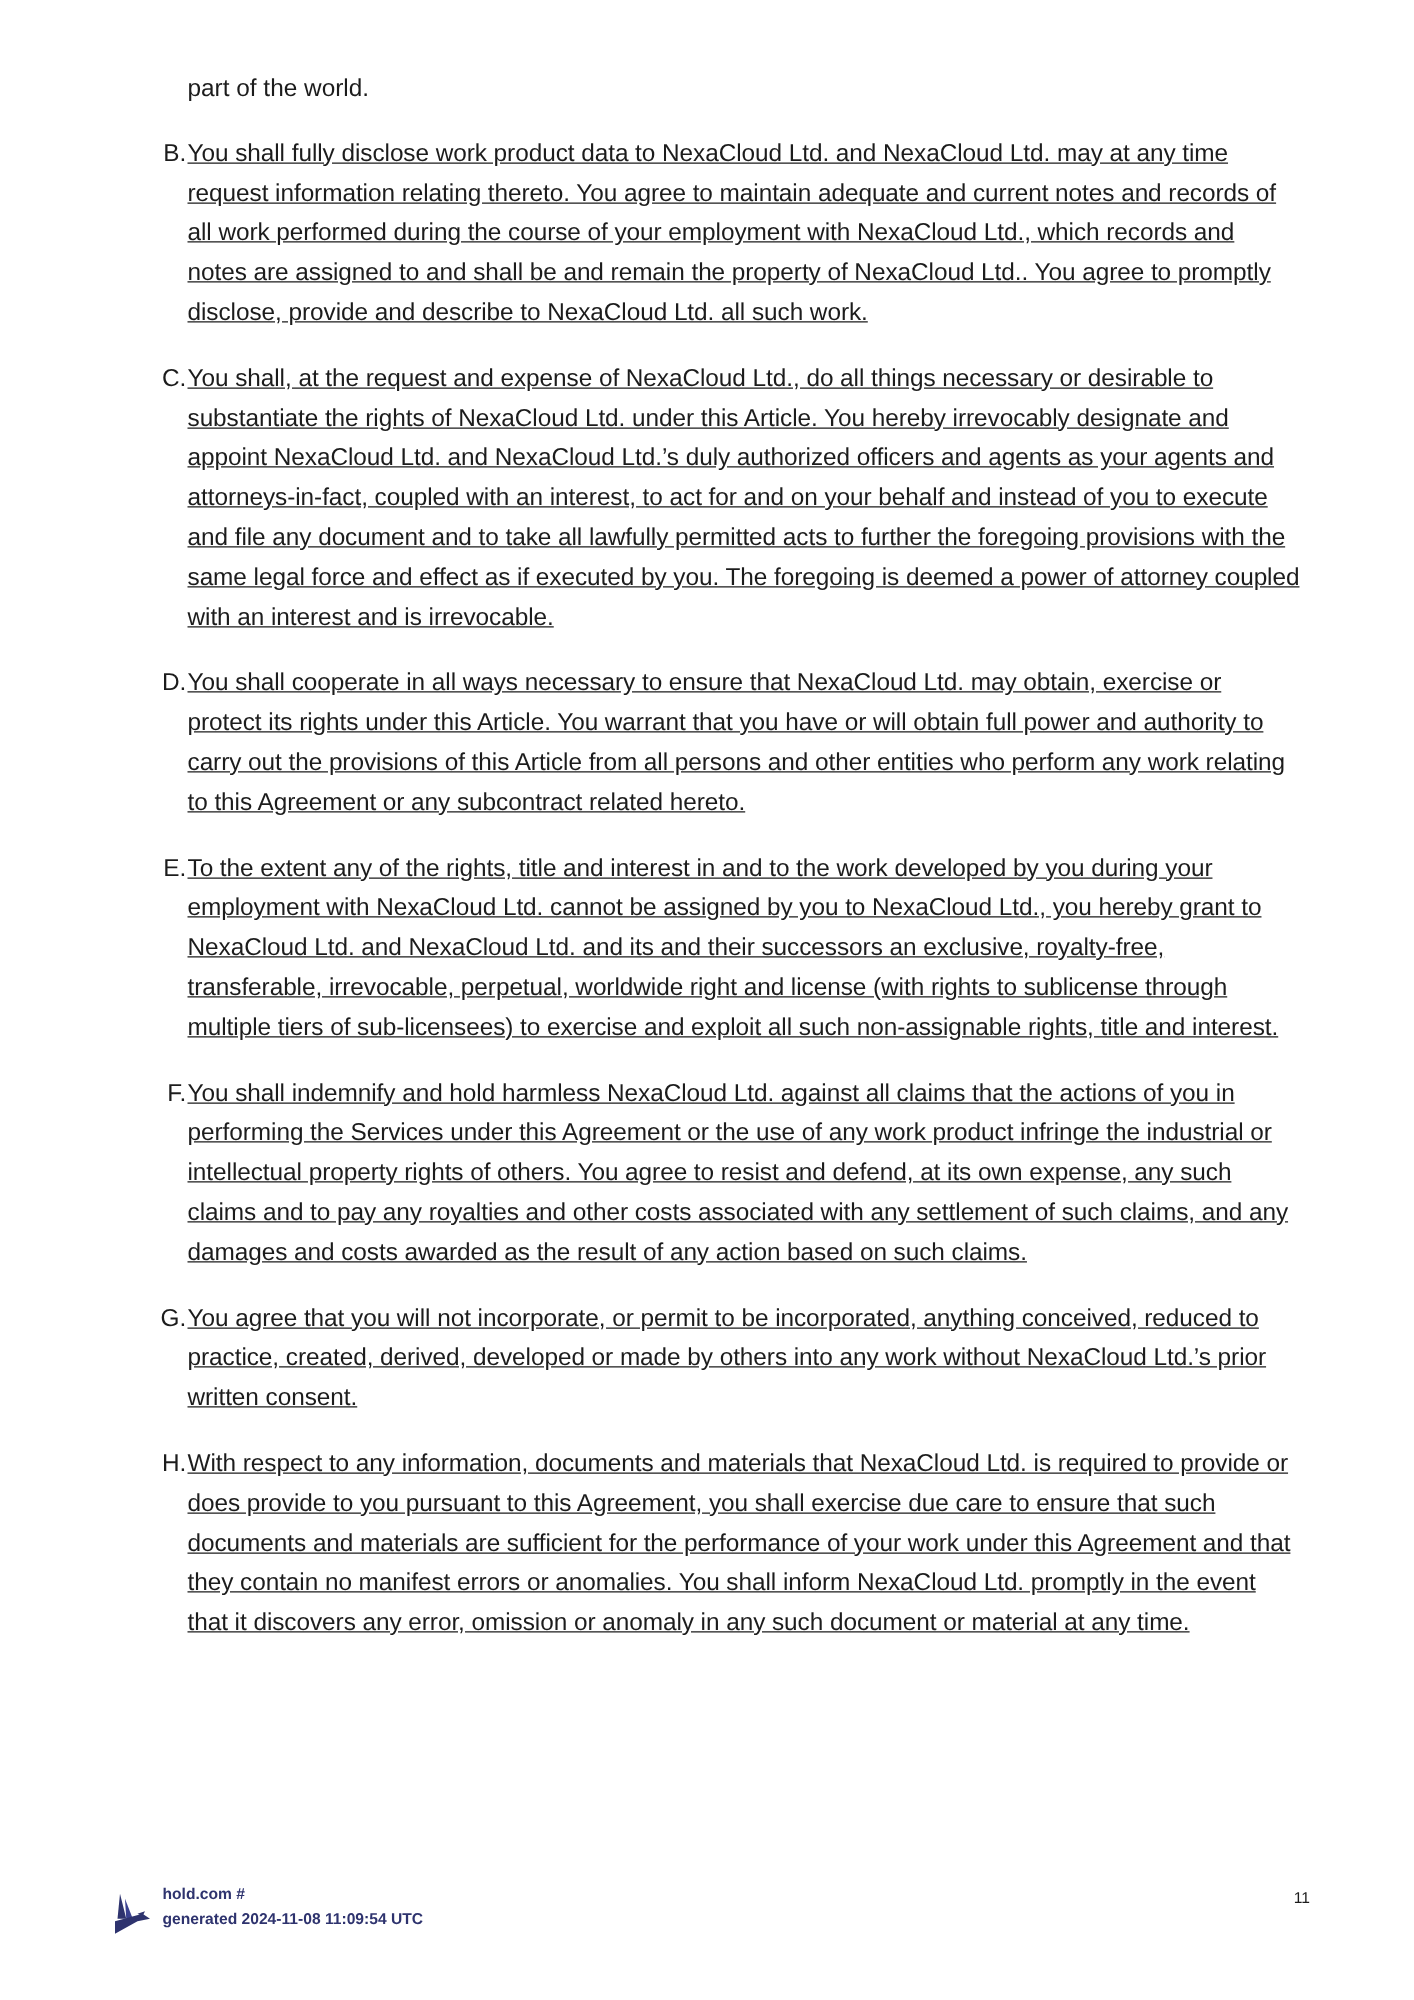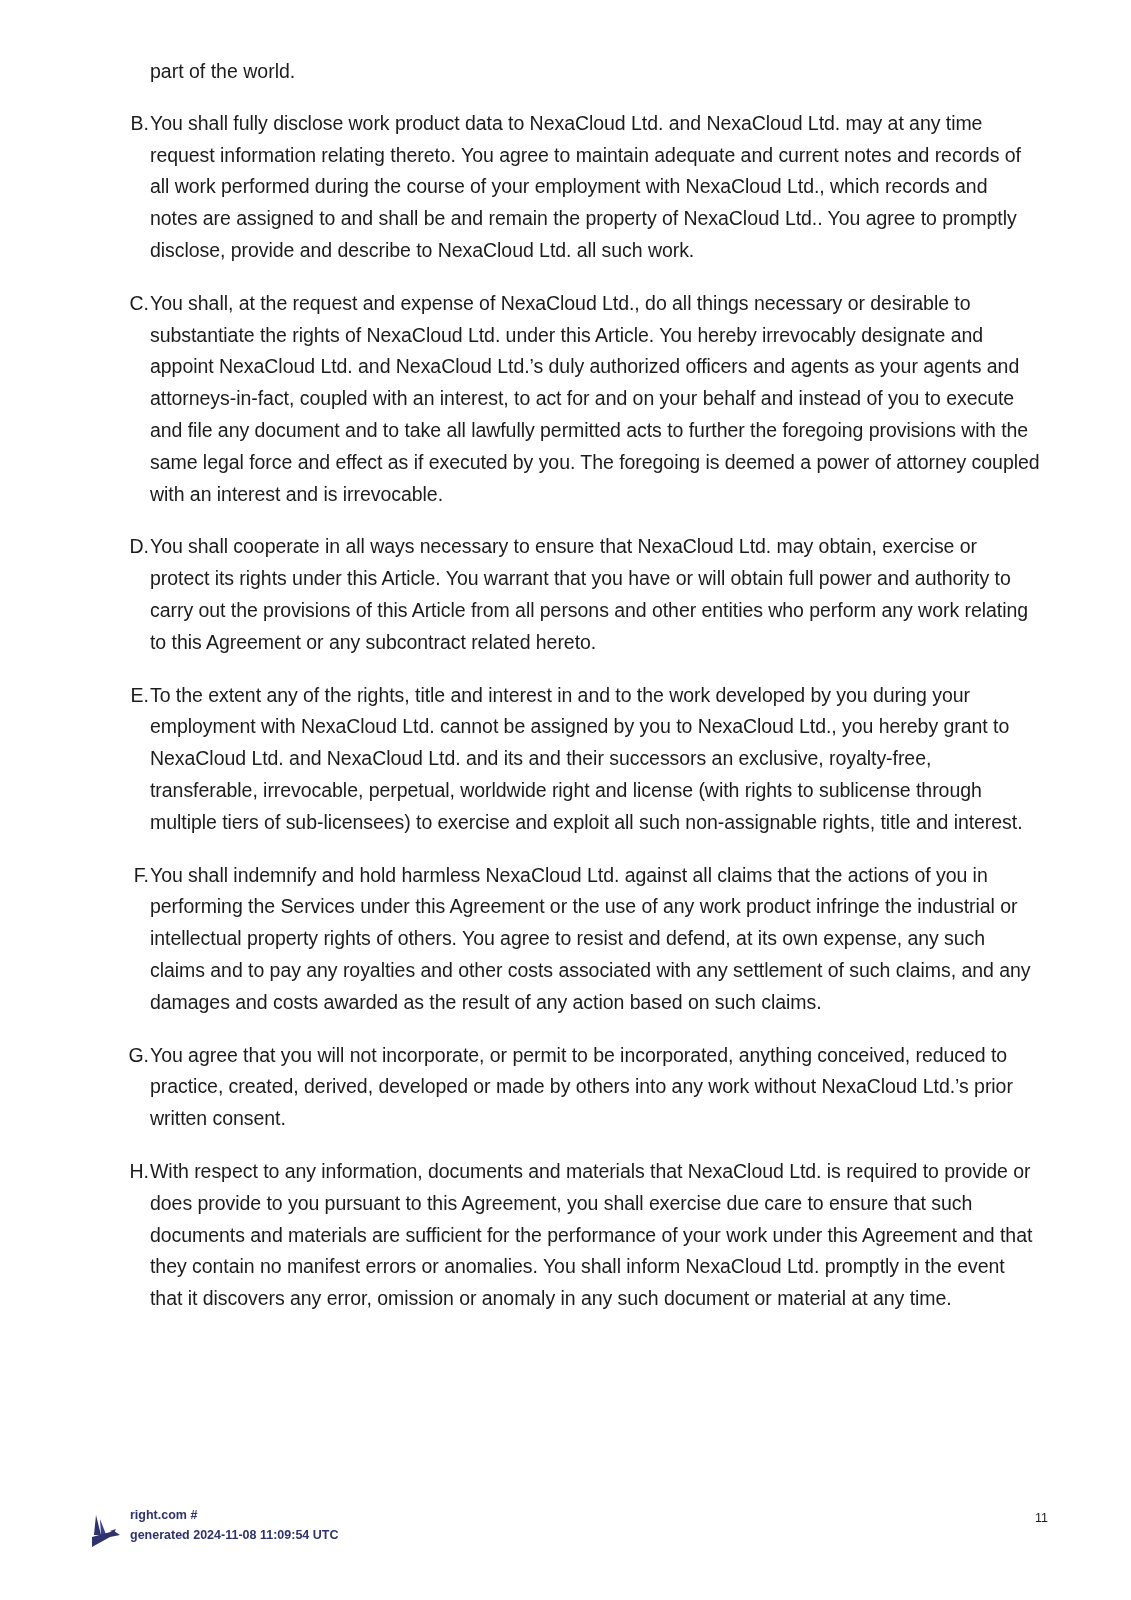--- a/index.html
+++ b/index.html
@@ -3,21 +3,21 @@
   <meta charset="utf-8">
   <style>
     html, body { margin: 0; padding: 0; background: #ffffff; }
     body { width: 1131px; height: 1600px; position: relative; overflow: hidden;
            font-family: "Liberation Sans", "DejaVu Sans", sans-serif; color: #1c1c1c; }
     .page { position: absolute; left: 0; top: 0; width: 1023px; height: 1600px; border-radius: 21px; }
     .content { position: absolute; left: 120px; top: 56px; width: 920px; font-size: 19.5px; line-height: 31.8px; }
     .lead { padding-left: 30px; margin: 0 0 20px 0; }
     .clause { display: flex; margin: 0 0 21px 0; }
     .clause .letter { width: 30px; flex: 0 0 30px; text-align: right; padding-right: 1px; box-sizing: border-box; }
-    .clause .body { flex: 1; letter-spacing: -0.05px; }
+    .clause .body { flex: 1; letter-spacing: -0.05px; text-decoration: underline; }
     .footer { position: absolute; left: 88px; top: 1505px; width: 960px; height: 45px; }
     .logo { position: absolute; left: 0; top: 8px; width: 36px; height: 36px; }
     .footer-text { position: absolute; left: 42px; top: 0; font-size: 12.5px; font-weight: bold; color: #2e336e; line-height: 20px; }
     .page-number { position: absolute; right: 0; top: 6px; font-size: 12.5px; color: #1c1c1c; }
   </style>
 </head>
 <body>
 
 <div class="page">
   <div class="content">
@@ -54,18 +54,18 @@
   </div>
 
   <div class="footer">
     <svg class="logo" viewBox="0 0 36 36">
       <polygon points="8,2 13,22 6,22" fill="#2e336e"></polygon>
       <polygon points="12,6 19,24 13,22" fill="#3a4190"></polygon>
       <polygon points="4,24 26,18 32,22 22,24 4,34" fill="#2e336e"></polygon>
       <polygon points="22,18 28,16 26,20" fill="#2e336e"></polygon>
     </svg>
     <div class="footer-text">
-      <div>right.com #</div>
+      <div>hold.com #</div>
       <div>generated 2024-11-08 11:09:54 UTC</div>
     </div>
     <div class="page-number">11</div>
   </div>
 </div>
 
 </body></html>

